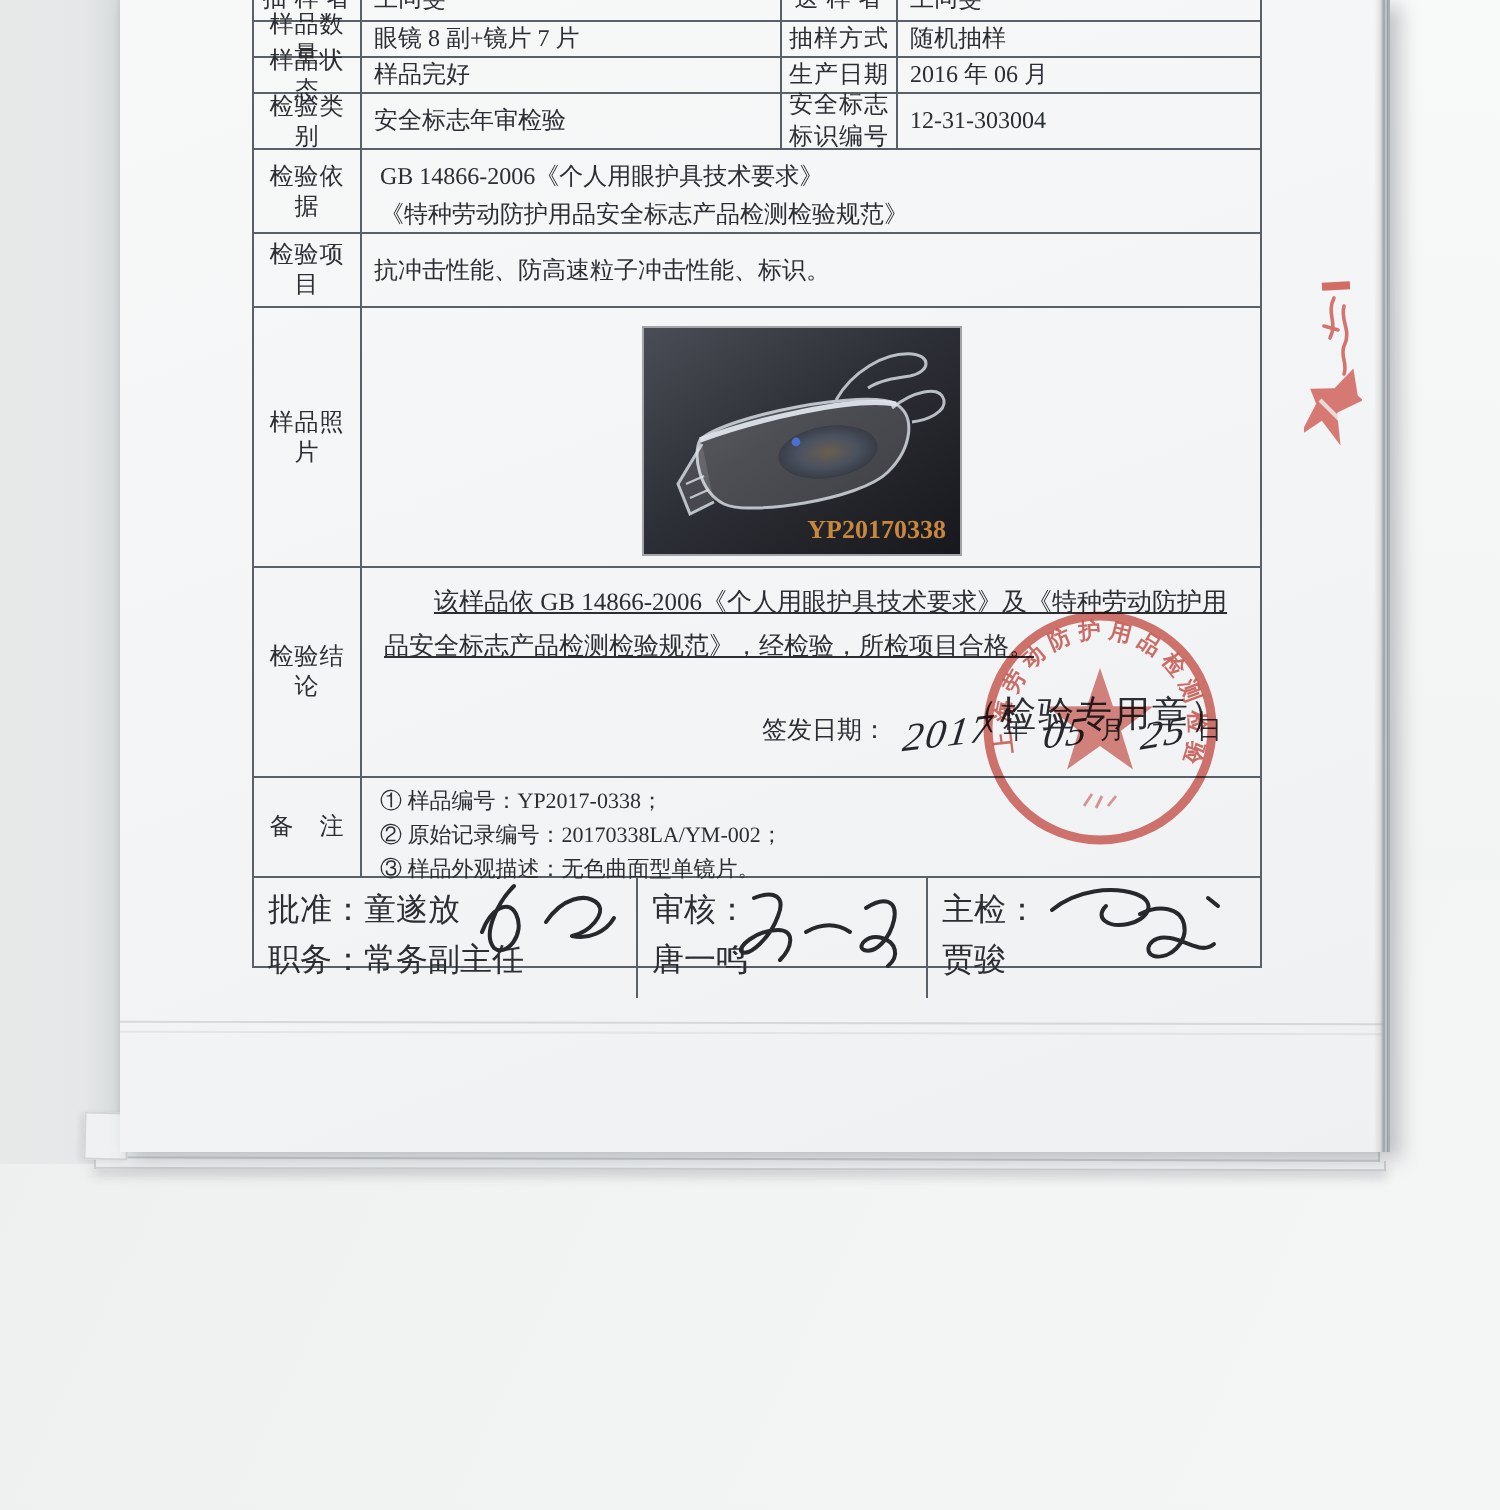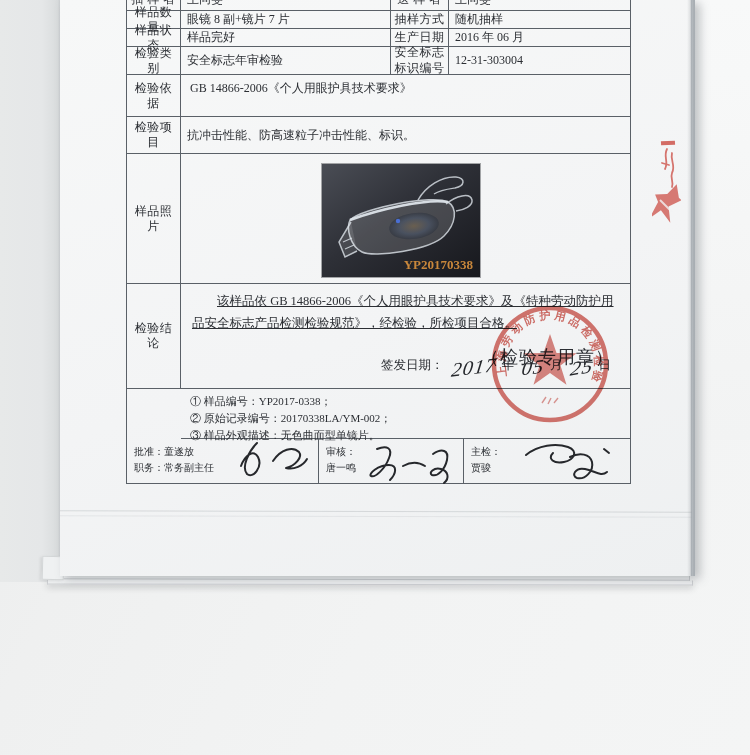--- a/index.html
+++ b/index.html
@@ -67,21 +67,21 @@
   .seal-note{position:absolute;left:300px;top:58px;font-size:18px;letter-spacing:1px;}
   .date-line{position:absolute;left:200px;top:66px;display:flex;align-items:center;font-size:12.5px;}
   .hw{font-style:italic;display:inline-block;transform:skewX(-14deg) rotate(-7deg);
       font-size:20px;color:#25272c;margin:0 6px -4px 8px;font-weight:500;letter-spacing:1px;}
   .hw.day{transform:skewX(-18deg) rotate(-10deg);}
   
   .remarks{display:block;padding:4px 9px;line-height:1.55;font-size:11px;}
   
   .sigrow{grid-column:1/5;display:grid;grid-template-columns:192px 145px 166px;
     border-right:1px solid var(--ln);border-bottom:1px solid var(--ln);padding:0;}
-  .sc{border-right:1px solid var(--ln);position:relative;padding:5px 7px;font-size:10px;line-height:1.55;}
+  .sc{border-right:1px solid var(--ln);position:relative;padding:5px 7px;font-size:16px;line-height:1.55;}
   .sc:last-child{border-right:none;font-family:Liberation Serif, serif;}
   .sig{position:absolute;pointer-events:none;}
   .sig path{stroke:#26282c;stroke-width:2;fill:none;stroke-linecap:round;stroke-linejoin:round;}
 
   
   .stamp{position:absolute;left:428px;top:302px;width:124px;height:124px;z-index:6;
     mix-blend-mode:multiply;opacity:.92;}
   
   .red-dash{position:absolute;left:601px;top:141px;width:14px;height:4px;background:var(--red);
     opacity:.8;transform:rotate(-3deg);z-index:6;}
@@ -152,20 +152,21 @@
       </div>
     <div class="c">
         <span>12-31-303004</span>
       </div>
 
     <div class="c lab">
         <span>检验依据</span>
       </div>
     <div class="c span3 block">
       <div class="basis-line">GB 14866-2006《个人用眼护具技术要求》</div>
+      <div class="basis-line">《特种劳动防护用品安全标志产品检测检验规范》</div>
     </div>
 
     <div class="c lab">
         <span>检验项目</span>
       </div>
     <div class="c span3">
         <span>抗冲击性能、防高速粒子冲击性能、标识。</span>
       </div>
 
     <div class="c lab">
@@ -210,20 +211,23 @@
         <span>签发日期：</span>
         <span class="hw">2017</span>
         <span>年</span>
         <span class="hw">05</span>
         <span>月</span>
         <span class="hw day">25</span>
         <span>日</span>
       </div>
     </div>
 
+    <div class="c lab">
+        <span>备　注</span>
+      </div>
     <div class="c span3 remarks">
       <div>①  样品编号：YP2017-0338；</div>
       <div>②  原始记录编号：20170338LA/YM-002；</div>
       <div>③  样品外观描述：无色曲面型单镜片。</div>
     </div>
 
     <div class="sigrow">
       <div class="sc">
         <div>批准：童遂放</div>
         <div>职务：常务副主任</div>

